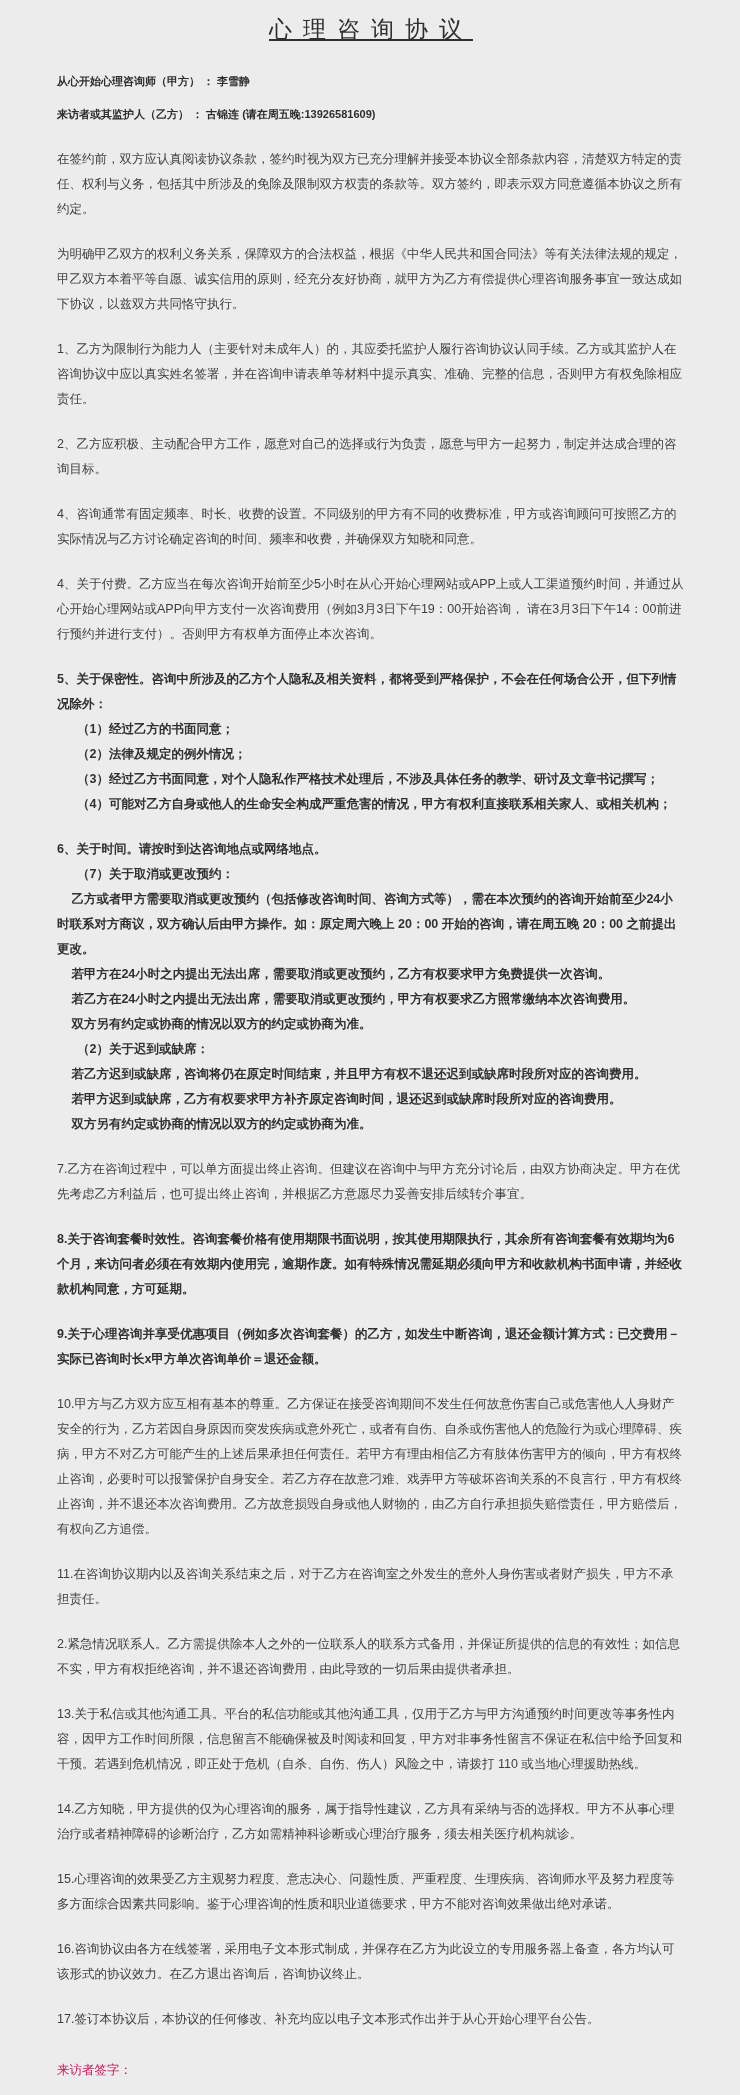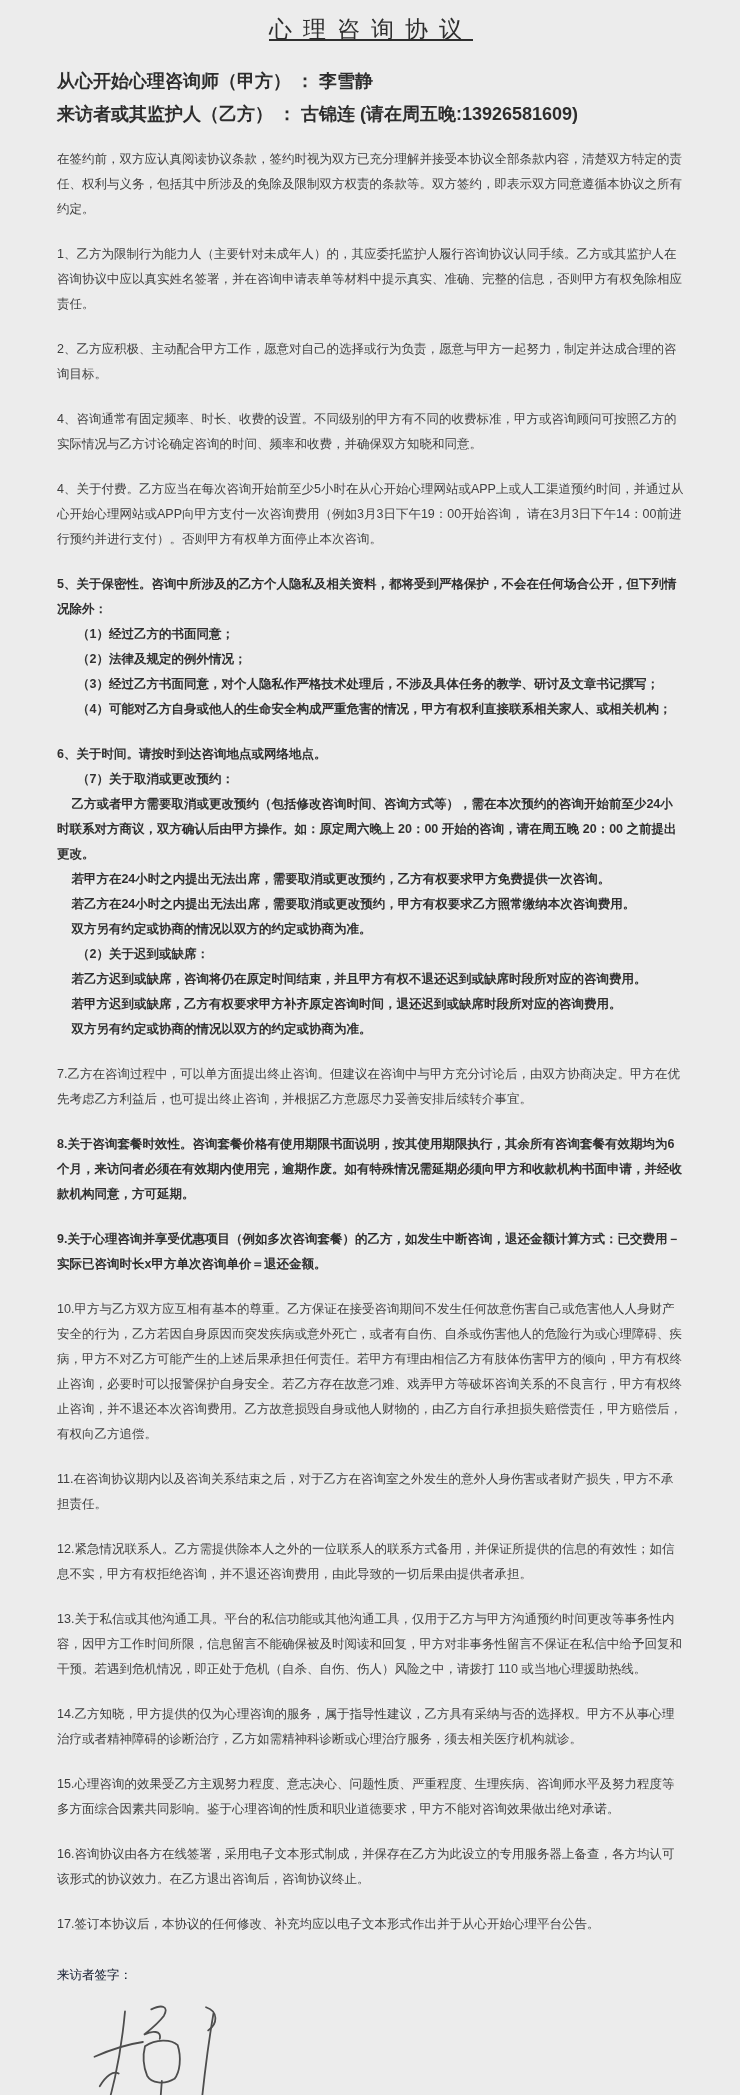--- a/index.html
+++ b/index.html
@@ -20,39 +20,39 @@
   .title {
     font-size: 23px;
     font-weight: 500;
     color: #2f2f2f;
     text-align: center;
     letter-spacing: 11px;
     margin: 4px 0 24px 0;
     text-decoration: underline;
   }
   .party {
-    font-size: 18px;
+    font-size: 11px;
     font-weight: 700;
     color: #2d2d2d;
     line-height: 25px;
     margin: 0 0 8px 0;
   }
   .para {
     font-size: 12.5px;
     line-height: 25px;
     margin: 20px 0 0 0;
     color: #3e3e3e;
   }
   .para.tight { margin-top: 0; }
   .para.bold { font-weight: 700; color: #303030; }
   .para.ind1 { text-indent: 1.15em; }
   .para.ind15 { text-indent: 1.6em; }
   .sig-label {
     font-size: 12.5px;
-    color: #0f172a;
+    color: #be185d;
     line-height: 25px;
     margin: 26px 0 0 0;
   }
   .sig-wrap {
     margin: 14px 0 0 28px;
     width: 160px;
     height: 200px;
   }
   .sig-wrap svg { display: block; }
 </style>
@@ -61,20 +61,21 @@
 
 <div class="page">
 
   <h1 class="title">心理咨询协议</h1>
 
   <p class="party">从心开始心理咨询师（甲方） ： 李雪静</p>
   <p class="party">来访者或其监护人（乙方） ： 古锦连 (请在周五晚:13926581609)</p>
 
   <div id="clauses">
       <p class="para">在签约前，双方应认真阅读协议条款，签约时视为双方已充分理解并接受本协议全部条款内容，清楚双方特定的责任、权利与义务，包括其中所涉及的免除及限制双方权责的条款等。双方签约，即表示双方同意遵循本协议之所有约定。</p>
+      <p class="para">为明确甲乙双方的权利义务关系，保障双方的合法权益，根据《中华人民共和国合同法》等有关法律法规的规定，甲乙双方本着平等自愿、诚实信用的原则，经充分友好协商，就甲方为乙方有偿提供心理咨询服务事宜一致达成如下协议，以兹双方共同恪守执行。</p>
       <p class="para">1、乙方为限制行为能力人（主要针对未成年人）的，其应委托监护人履行咨询协议认同手续。乙方或其监护人在咨询协议中应以真实姓名签署，并在咨询申请表单等材料中提示真实、准确、完整的信息，否则甲方有权免除相应责任。</p>
       <p class="para">2、乙方应积极、主动配合甲方工作，愿意对自己的选择或行为负责，愿意与甲方一起努力，制定并达成合理的咨询目标。</p>
       <p class="para">4、咨询通常有固定频率、时长、收费的设置。不同级别的甲方有不同的收费标准，甲方或咨询顾问可按照乙方的实际情况与乙方讨论确定咨询的时间、频率和收费，并确保双方知晓和同意。</p>
       <p class="para">4、关于付费。乙方应当在每次咨询开始前至少5小时在从心开始心理网站或APP上或人工渠道预约时间，并通过从心开始心理网站或APP向甲方支付一次咨询费用（例如3月3日下午19：00开始咨询， 请在3月3日下午14：00前进行预约并进行支付）。否则甲方有权单方面停止本次咨询。</p>
       <p class="para bold">5、关于保密性。咨询中所涉及的乙方个人隐私及相关资料，都将受到严格保护，不会在任何场合公开，但下列情况除外：</p>
       <p class="para bold ind15 tight">（1）经过乙方的书面同意；</p>
       <p class="para bold ind15 tight">（2）法律及规定的例外情况；</p>
       <p class="para bold ind15 tight">（3）经过乙方书面同意，对个人隐私作严格技术处理后，不涉及具体任务的教学、研讨及文章书记撰写；</p>
       <p class="para bold ind15 tight">（4）可能对乙方自身或他人的生命安全构成严重危害的情况，甲方有权利直接联系相关家人、或相关机构；</p>
       <p class="para bold">6、关于时间。请按时到达咨询地点或网络地点。</p>
@@ -85,21 +86,21 @@
       <p class="para bold ind1 tight">双方另有约定或协商的情况以双方的约定或协商为准。</p>
       <p class="para bold ind15 tight">（2）关于迟到或缺席：</p>
       <p class="para bold ind1 tight">若乙方迟到或缺席，咨询将仍在原定时间结束，并且甲方有权不退还迟到或缺席时段所对应的咨询费用。</p>
       <p class="para bold ind1 tight">若甲方迟到或缺席，乙方有权要求甲方补齐原定咨询时间，退还迟到或缺席时段所对应的咨询费用。</p>
       <p class="para bold ind1 tight">双方另有约定或协商的情况以双方的约定或协商为准。</p>
       <p class="para">7.乙方在咨询过程中，可以单方面提出终止咨询。但建议在咨询中与甲方充分讨论后，由双方协商决定。甲方在优先考虑乙方利益后，也可提出终止咨询，并根据乙方意愿尽力妥善安排后续转介事宜。</p>
       <p class="para bold">8.关于咨询套餐时效性。咨询套餐价格有使用期限书面说明，按其使用期限执行，其余所有咨询套餐有效期均为6个月，来访问者必须在有效期内使用完，逾期作废。如有特殊情况需延期必须向甲方和收款机构书面申请，并经收款机构同意，方可延期。</p>
       <p class="para bold">9.关于心理咨询并享受优惠项目（例如多次咨询套餐）的乙方，如发生中断咨询，退还金额计算方式：已交费用－实际已咨询时长x甲方单次咨询单价＝退还金额。</p>
       <p class="para">10.甲方与乙方双方应互相有基本的尊重。乙方保证在接受咨询期间不发生任何故意伤害自己或危害他人人身财产安全的行为，乙方若因自身原因而突发疾病或意外死亡，或者有自伤、自杀或伤害他人的危险行为或心理障碍、疾病，甲方不对乙方可能产生的上述后果承担任何责任。若甲方有理由相信乙方有肢体伤害甲方的倾向，甲方有权终止咨询，必要时可以报警保护自身安全。若乙方存在故意刁难、戏弄甲方等破坏咨询关系的不良言行，甲方有权终止咨询，并不退还本次咨询费用。乙方故意损毁自身或他人财物的，由乙方自行承担损失赔偿责任，甲方赔偿后，有权向乙方追偿。</p>
       <p class="para">11.在咨询协议期内以及咨询关系结束之后，对于乙方在咨询室之外发生的意外人身伤害或者财产损失，甲方不承担责任。</p>
-      <p class="para">12.紧急情况联系人。乙方需提供除本人之外的一位联系人的联系方式备用，并保证所提供的信息的有效性；如信息不实，甲方有权拒绝咨询，并不退还咨询费用，由此导致的一切后果由提供者承担。</p>
+      <p class="para">2.紧急情况联系人。乙方需提供除本人之外的一位联系人的联系方式备用，并保证所提供的信息的有效性；如信息不实，甲方有权拒绝咨询，并不退还咨询费用，由此导致的一切后果由提供者承担。</p>
       <p class="para">13.关于私信或其他沟通工具。平台的私信功能或其他沟通工具，仅用于乙方与甲方沟通预约时间更改等事务性内容，因甲方工作时间所限，信息留言不能确保被及时阅读和回复，甲方对非事务性留言不保证在私信中给予回复和干预。若遇到危机情况，即正处于危机（自杀、自伤、伤人）风险之中，请拨打 110 或当地心理援助热线。</p>
       <p class="para">14.乙方知晓，甲方提供的仅为心理咨询的服务，属于指导性建议，乙方具有采纳与否的选择权。甲方不从事心理治疗或者精神障碍的诊断治疗，乙方如需精神科诊断或心理治疗服务，须去相关医疗机构就诊。</p>
       <p class="para">15.心理咨询的效果受乙方主观努力程度、意志决心、问题性质、严重程度、生理疾病、咨询师水平及努力程度等多方面综合因素共同影响。鉴于心理咨询的性质和职业道德要求，甲方不能对咨询效果做出绝对承诺。</p>
       <p class="para">16.咨询协议由各方在线签署，采用电子文本形式制成，并保存在乙方为此设立的专用服务器上备查，各方均认可该形式的协议效力。在乙方退出咨询后，咨询协议终止。</p>
       <p class="para">17.签订本协议后，本协议的任何修改、补充均应以电子文本形式作出并于从心开始心理平台公告。</p>
     </div>
 
   <p class="sig-label">来访者签字：</p>
 
   <div class="sig-wrap" aria-label="handwritten signature">

